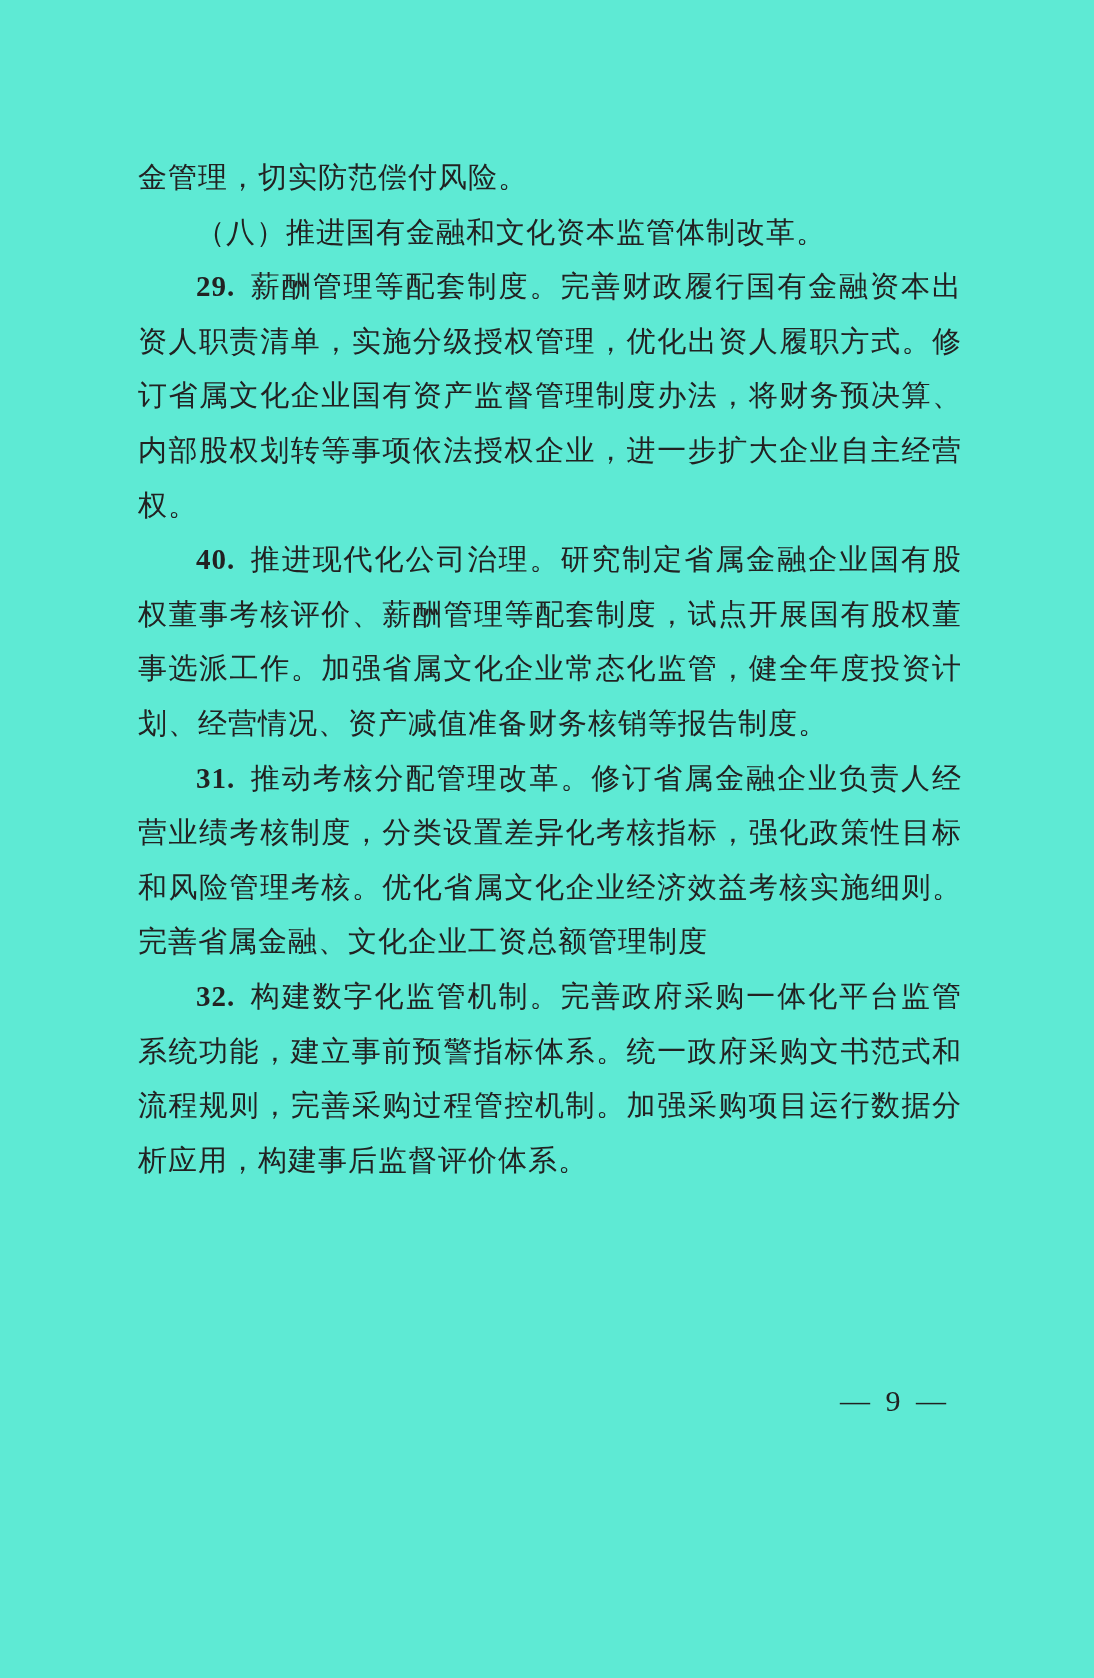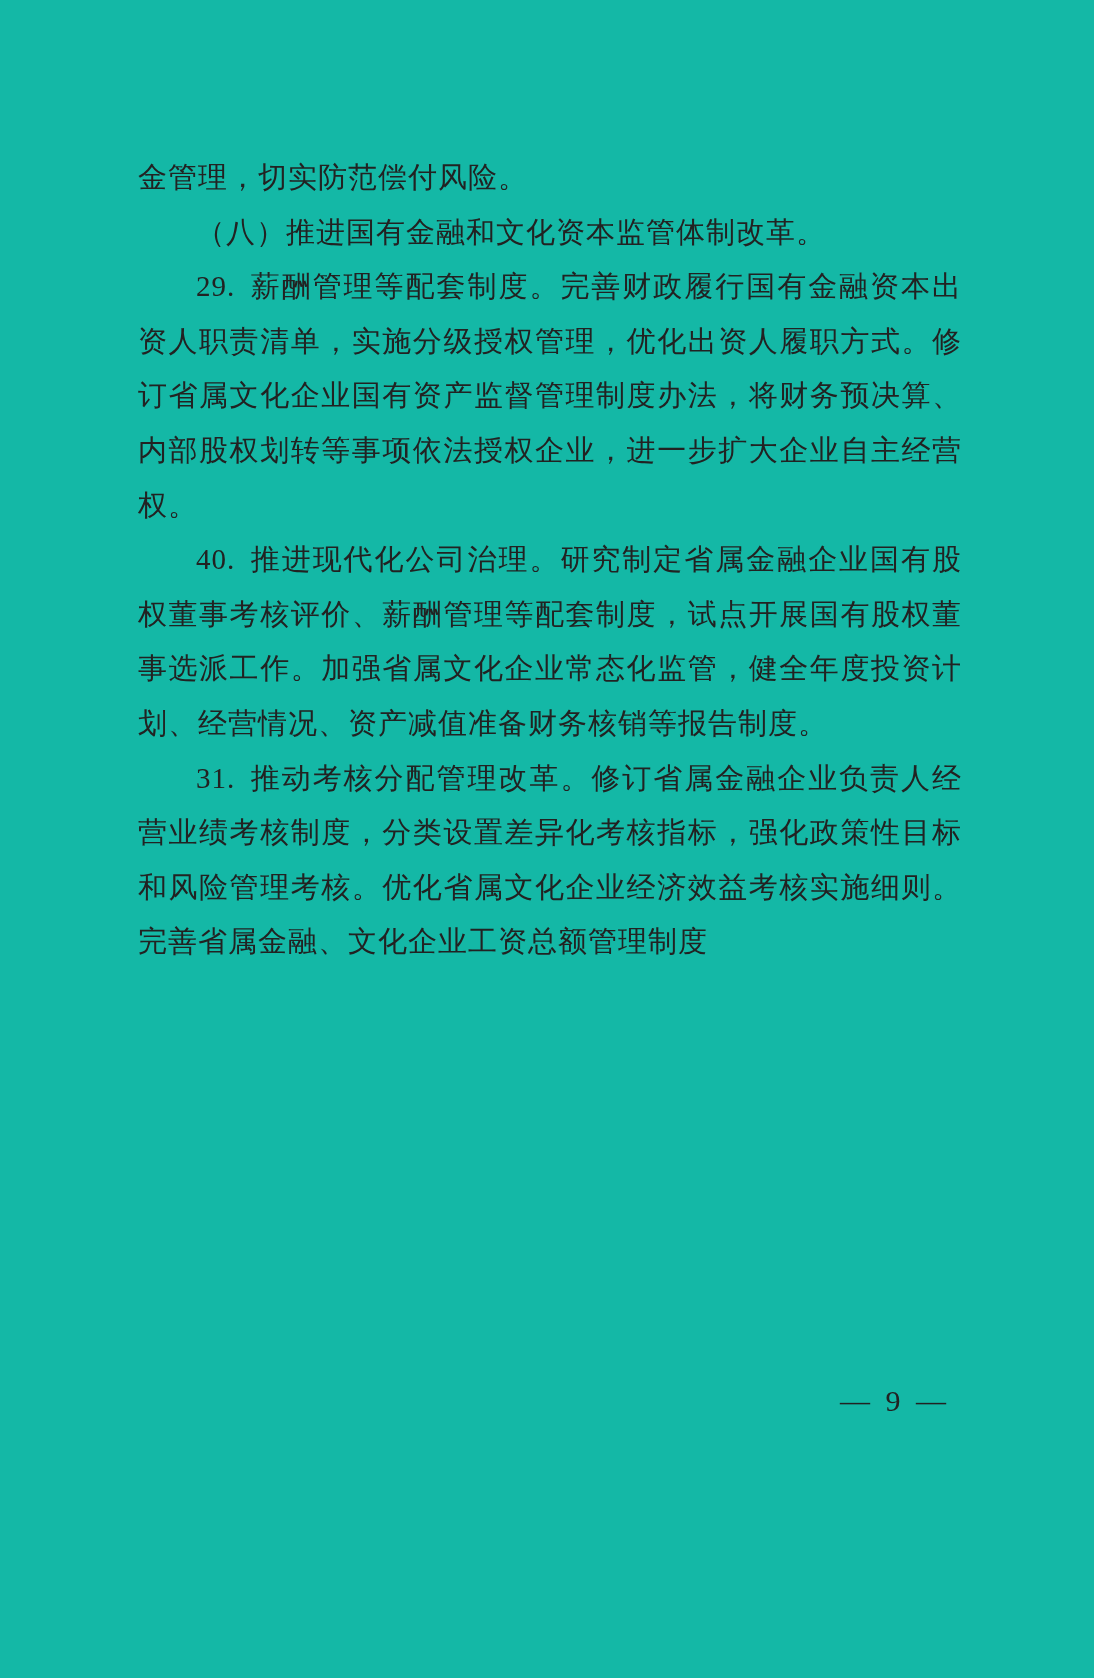--- a/index.html
+++ b/index.html
@@ -9,21 +9,21 @@
   }
   body {
     width: 1094px;
     height: 1678px;
     font-family: "Liberation Serif", "DejaVu Serif", serif;
   }
   .page {
     position: relative;
     width: 1094px;
     height: 1678px;
-    background: #14b8a6;
+    background: #5eead4;
     overflow: hidden;
   }
   .text-block {
     position: absolute;
     left: 138px;
     top: 150px;
     width: 824px;
     font-size: 29px;
     line-height: 54.6px;
     letter-spacing: 1px;
@@ -37,20 +37,21 @@
     text-indent: 2em;
   }
   .para.continuation {
     text-indent: 0;
   }
   .para.section-heading {
     font-weight: normal;
   }
   .item-number {
     margin-right: 0.5em;
+    font-weight: bold;
   }
   .page-number {
     position: absolute;
     top: 1384px;
     right: 144px;
     font-size: 30px;
     letter-spacing: 4px;
     color: #222222;
     white-space: nowrap;
   }
@@ -66,19 +67,20 @@
 
     <p class="para section-heading">（八）推进国有金融和文化资本监管体制改革。</p>
 
     <p class="para numbered-item"><span class="item-number">29.</span><span class="item-title">薪酬管理等配套制度。</span><span class="item-body">完善财政履行国有金融资本出资人职责清单，实施分级授权管理，优化出资人履职方式。修订省属文化企业国有资产监督管理制度办法，将财务预决算、内部股权划转等事项依法授权企业，进一步扩大企业自主经营权。</span></p>
 
     <p class="para numbered-item"><span class="item-number">40.</span><span class="item-title">推进现代化公司治理。</span><span class="item-body">研究制定省属金融企业国有股权董事考核评价、薪酬管理等配套制度，试点开展国有股权董事选派工作。加强省属文化企业常态化监管，健全年度投资计划、经营情况、资产减值准备财务核销等报告制度。</span></p>
 
     <p class="para numbered-item"><span class="item-number">31.</span><span class="item-title">推动考核分配管理改革。</span><span class="item-body">修订省属金融企业负责人经营业绩考核制度，分类设置差异化考核指标，强化政策性目标和风险管理考核。优化省属文化企业经济效益考核实施细则。完善省属金融、文化企业工资总额管理制度</span></p>
 
 
+    <p class="para numbered-item"><span class="item-number">32.</span><span class="item-title">构建数字化监管机制。</span><span class="item-body">完善政府采购一体化平台监管系统功能，建立事前预警指标体系。统一政府采购文书范式和流程规则，完善采购过程管控机制。加强采购项目运行数据分析应用，构建事后监督评价体系。</span></p>
 
 
   </div>
 
   <div class="page-number">— 9 —</div>
 
 </div>
 
 </body></html>

